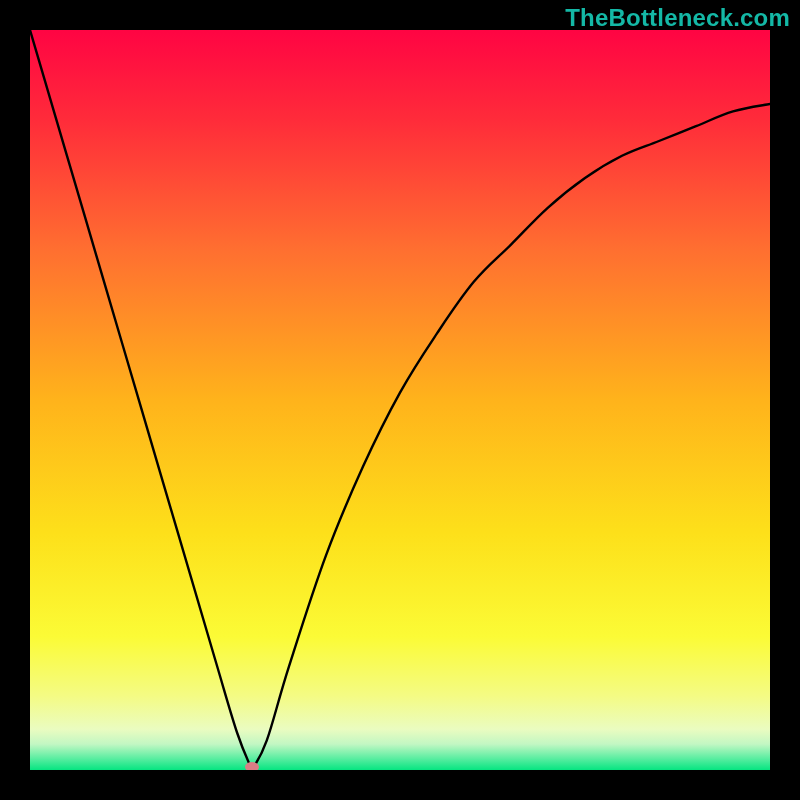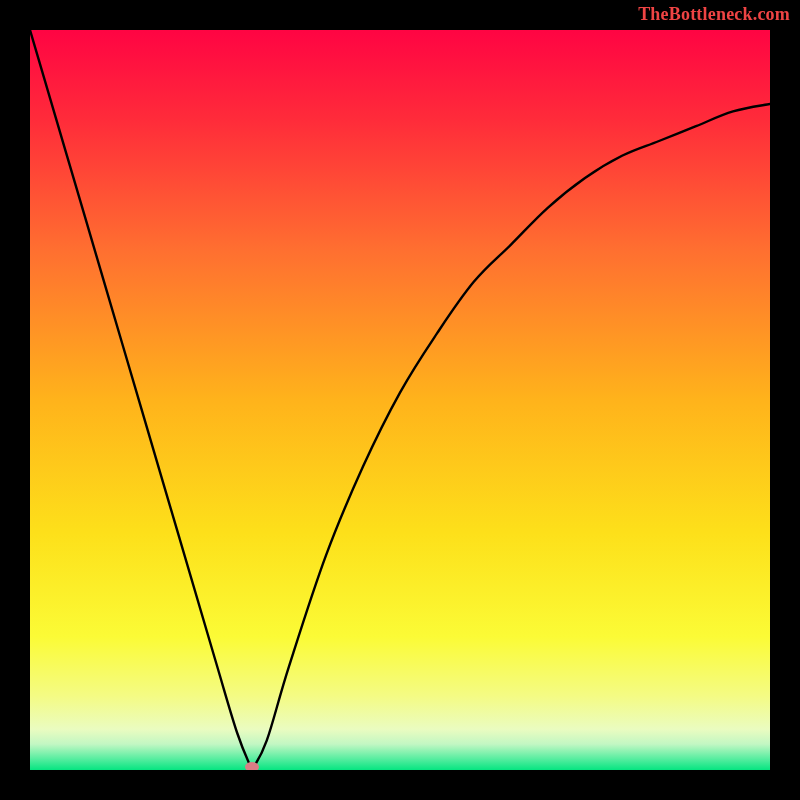--- a/index.html
+++ b/index.html
@@ -24,25 +24,25 @@
     top: 30px;
     left: 30px;
     width: 740px;
     height: 740px;
     overflow: hidden;
   }
   .watermark {
     position: absolute;
     top: 4px;
     right: 10px;
-    font-size: 18px;
+    font-size: 24px;
     font-weight: bold;
-    color: #ef4444;
+    color: #14b8a6;
     letter-spacing: 0.2px;
-    font-family: Liberation Serif, serif;
+    font-family: Liberation Sans, sans-serif;
   }
   svg {
     display: block;
   }
 </style>
 </head>
 <body>
 
 <div class="frame">
   <div class="plot-area">

